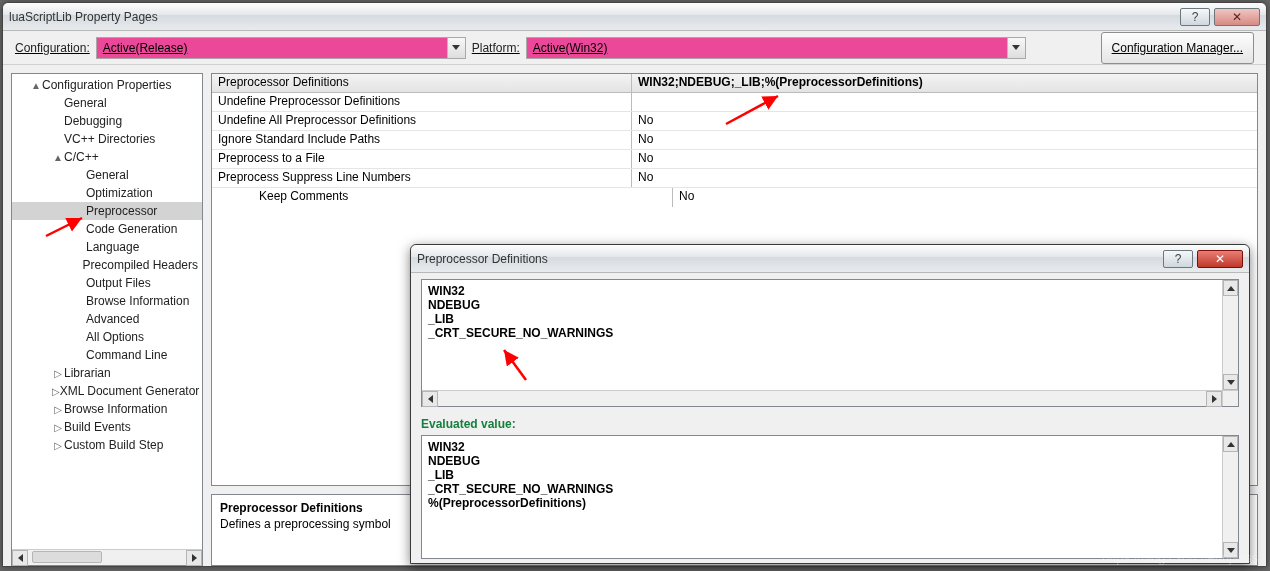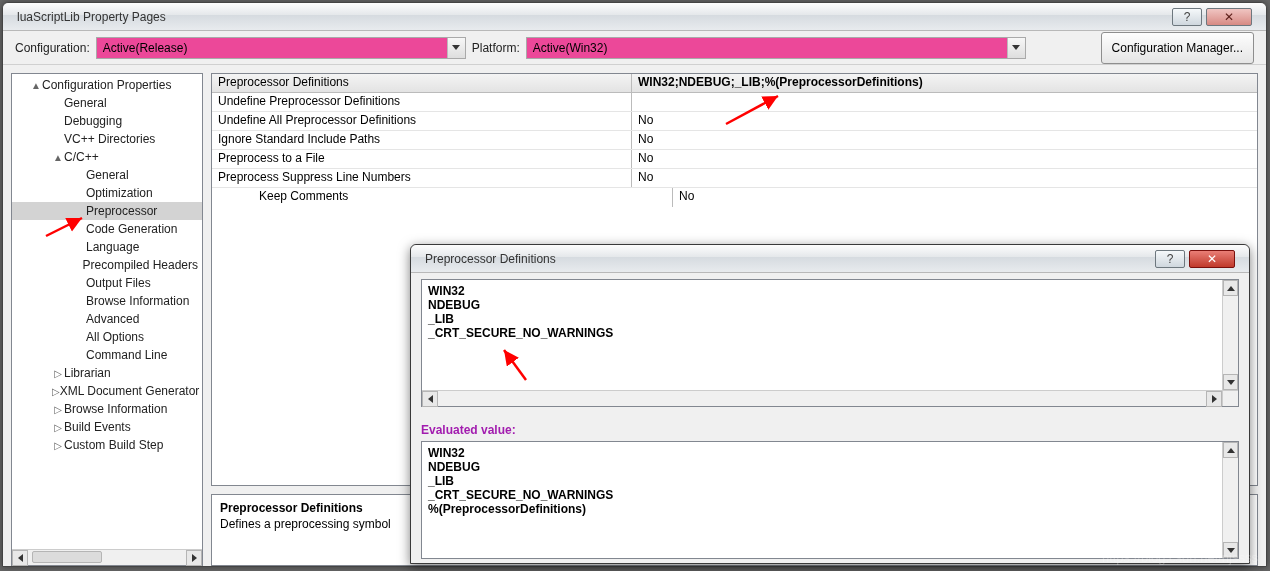--- a/index.html
+++ b/index.html
@@ -7,33 +7,34 @@
 
   
   .main-window {
     position: absolute; left: 2px; top: 2px; width: 1265px; height: 565px;
     background: #f0f0f0; border: 1px solid #444; border-radius: 6px 6px 0 0;
     box-shadow: 0 0 6px rgba(0,0,0,0.4);
   }
   .titlebar {
     height: 28px; background: linear-gradient(to bottom,#fdfdfd,#e4e7ea 45%,#d6dbe0 46%,#e8ebee);
     border-bottom: 1px solid #b8b8b8; border-radius: 6px 6px 0 0;
-    display: flex; align-items: center; padding: 0 14px;
+    display: flex; align-items: center; padding: 0 6px;
   }
   .titlebar .title { flex: 1; color: #333; }
   .win-btn {
     width: 30px; height: 18px; margin-left: 4px; border: 1px solid #6d777e;
     border-radius: 2px; background: linear-gradient(to bottom,#f5f8fa,#cfd7de);
     display: flex; align-items: center; justify-content: center; color: #444;
   }
   .win-btn.close { width: 46px; background: linear-gradient(to bottom,#f0c5c2,#d78a84); color:#5a1d18; }
 
   .toolbar-row {
     height: 34px; display: flex; align-items: center; padding: 0 12px; gap: 6px;
     border-bottom: 1px solid #d0d0d0;
+    text-decoration: underline;
   }
   .lbl { color:#222; }
   .combo {
     height: 22px; border: 1px solid #a9a9a9; background: #ec4899; display:flex; align-items:center;
     padding: 0 6px; position: relative;
   }
   .combo .arrow {
     position:absolute; right:0; top:0; height:100%; width:18px;
     border-left:1px solid #bbb; display:flex;align-items:center;justify-content:center;
     background:linear-gradient(to bottom,#f7f7f7,#dedede);
@@ -96,21 +97,21 @@
   .textarea-box {
     border:1px solid #828790; background:#fff; height:128px; position:relative;
   }
   .textarea-inner{ padding:4px 6px; white-space:pre; font-family:"Segoe UI",Tahoma,sans-serif; }
   .ta-vscroll{ position:absolute; right:0; top:0; height:calc(100% - 16px); width:16px; background:#f0f0f0; border-left:1px solid #ccc;}
   .ta-varrow{height:16px;border:1px solid #b5b5b5;background:#e8e8e8;display:flex;align-items:center;justify-content:center;}
   .ta-hscroll{ position:absolute; left:0; bottom:0; right:16px; height:16px; background:#f0f0f0; border-top:1px solid #ccc;}
   .ta-harrow{width:16px;height:16px;border:1px solid #b5b5b5;background:#e8e8e8;display:inline-flex;align-items:center;justify-content:center;position:absolute;top:0;}
   .ta-harrow.l{left:0;} .ta-harrow.r{right:0;}
   .ta-corner{position:absolute;right:0;bottom:0;width:16px;height:16px;background:#f0f0f0;border-left:1px solid #ccc;border-top:1px solid #ccc;}
-  .ev-lbl{ margin-top:16px; color:#a21caf; }
+  .ev-lbl{ margin-top:10px; color:#15803d; }
   .ev-box{ flex:1; border:1px solid #828790; background:#fff; margin-top:4px; position:relative; }
   .ev-inner{ padding:4px 6px; white-space:pre; }
   .ev-vscroll{ position:absolute; right:0; top:0; bottom:0; width:16px; background:#f0f0f0; border-left:1px solid #ccc;}
 
   .tri { width:0;height:0;border-left:4px solid transparent;border-right:4px solid transparent;border-top:5px solid #333; }
   .tri-l { width:0;height:0;border-top:4px solid transparent;border-bottom:4px solid transparent;border-right:5px solid #333;}
   .tri-r { width:0;height:0;border-top:4px solid transparent;border-bottom:4px solid transparent;border-left:5px solid #333;}
   .tri-u { width:0;height:0;border-left:4px solid transparent;border-right:4px solid transparent;border-bottom:5px solid #333;}
 
   

